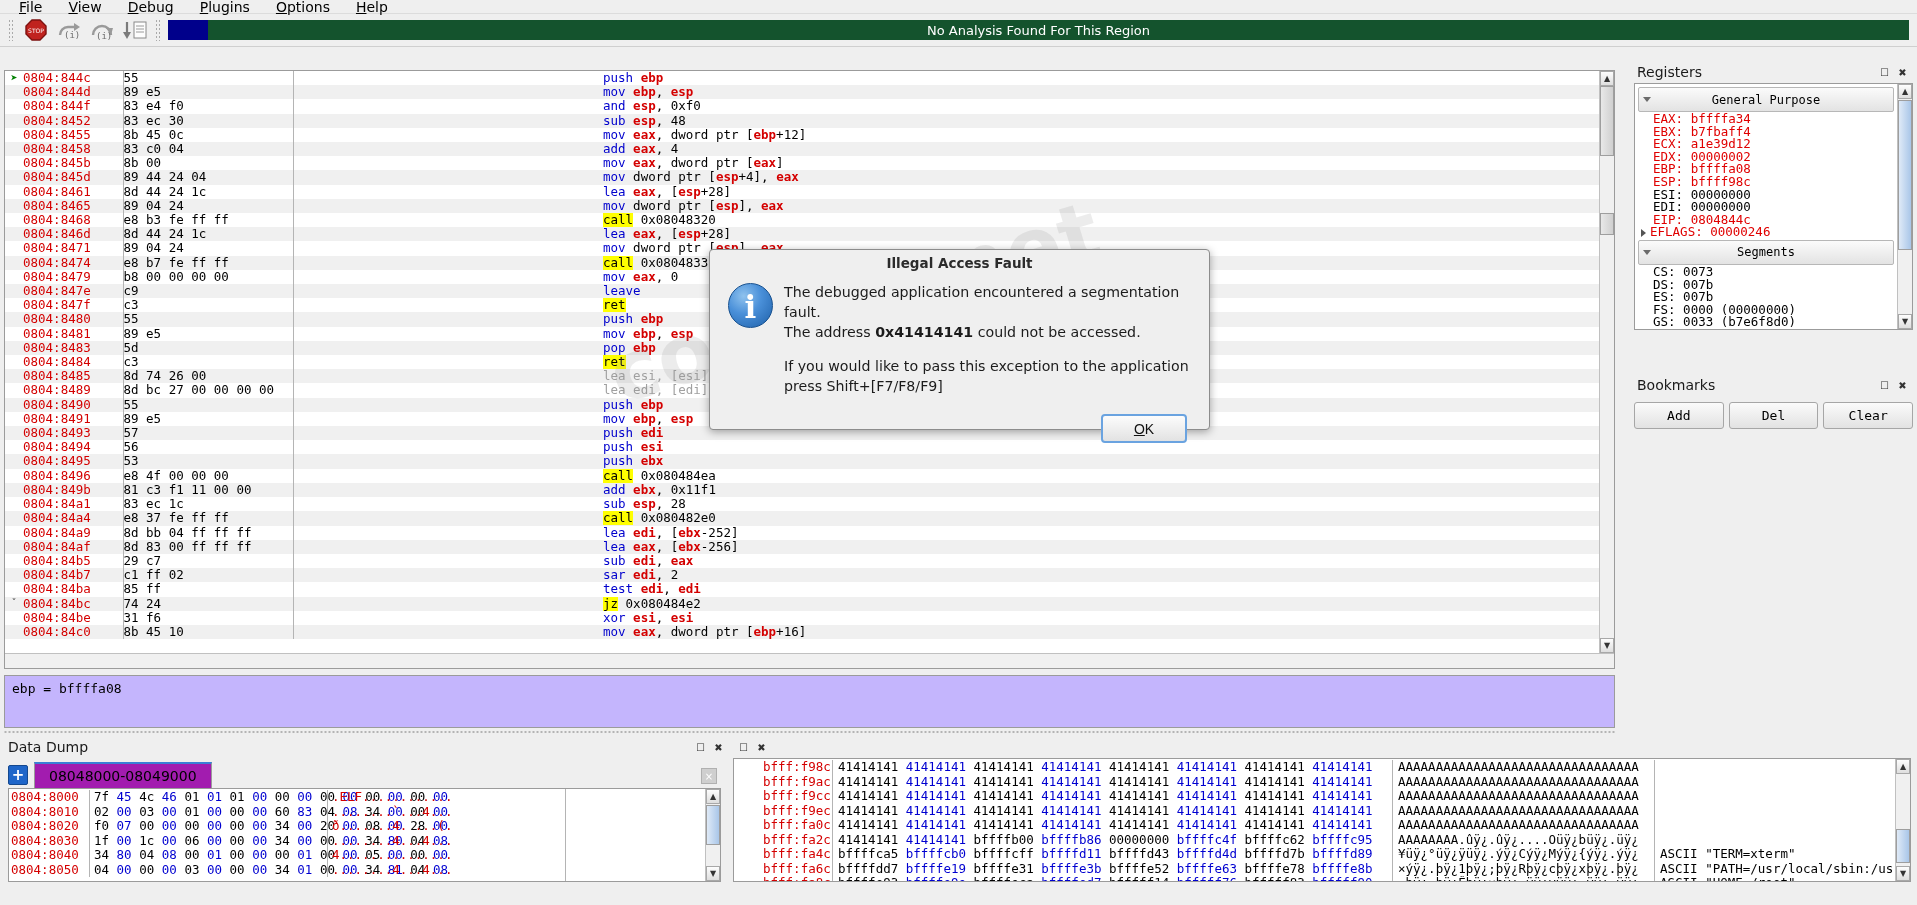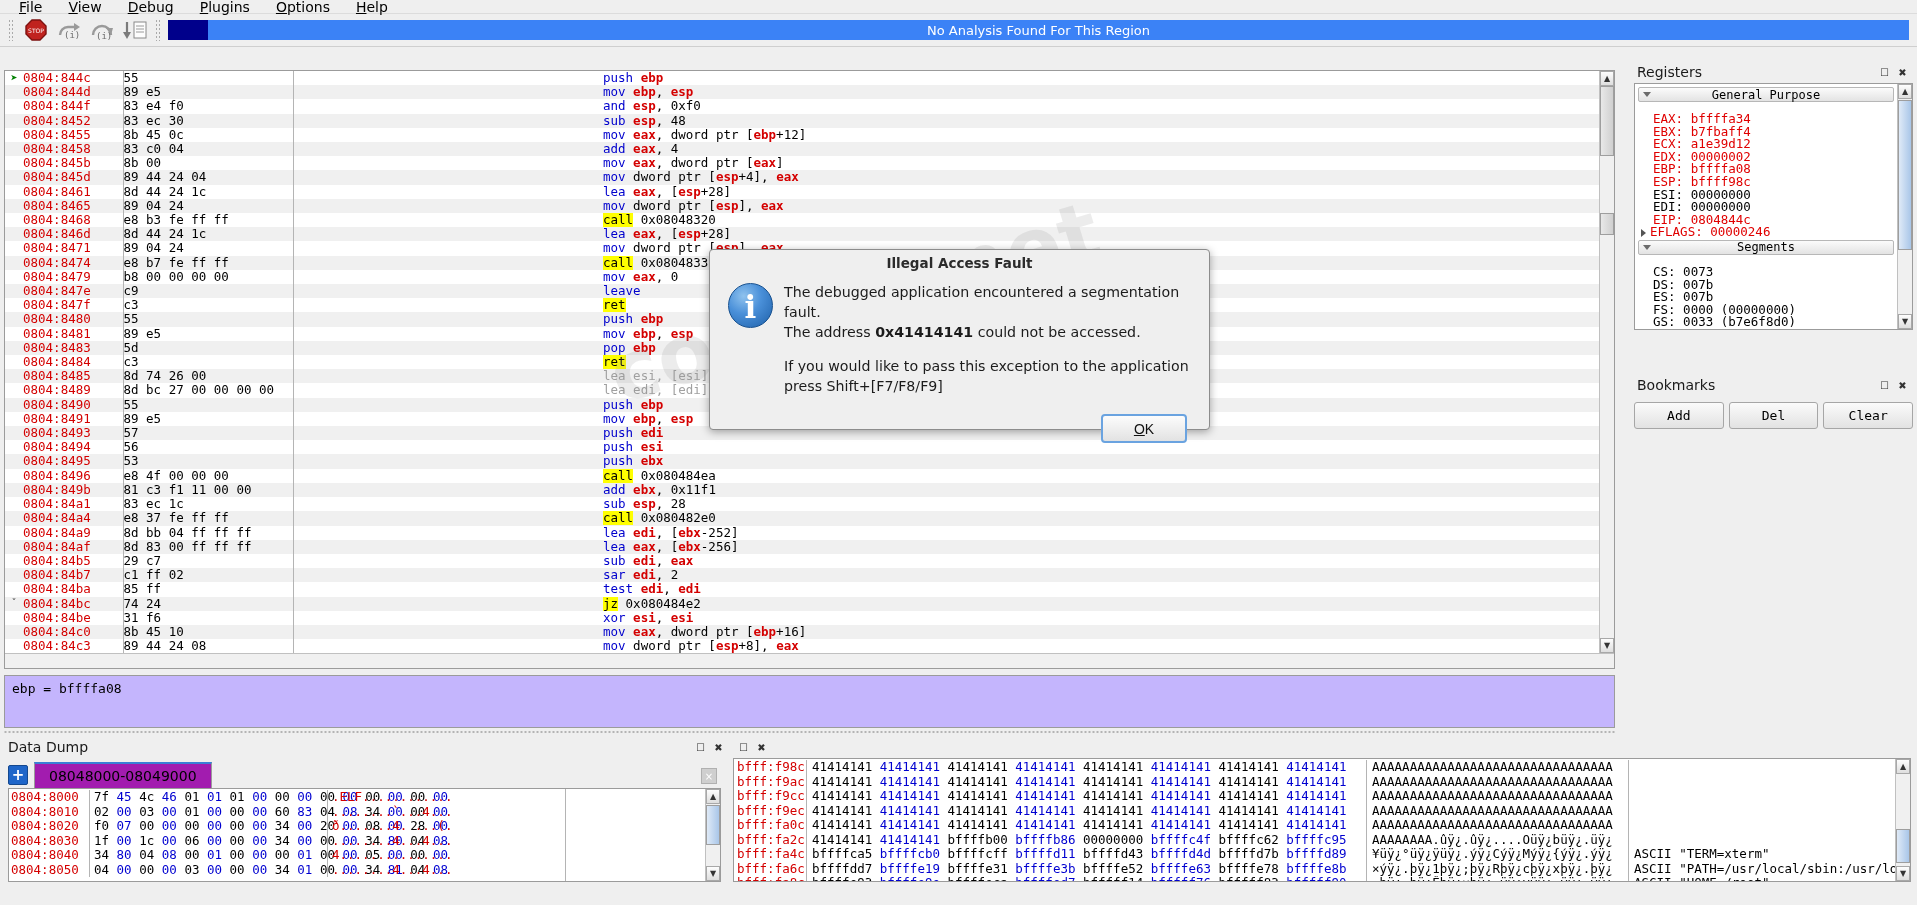--- a/index.html
+++ b/index.html
@@ -29,21 +29,21 @@
   .toolbar {
     height: 33px; display: flex; align-items: center;
     background: #efefef; padding-left: 4px;
     border-bottom: 1px solid #cfcfcf;
   }
   .grip { width: 7px; height: 22px; margin: 0 4px;
     background-image: radial-gradient(circle, #aaa 1px, transparent 1px);
     background-size: 3px 4px; }
   .tbtn { width: 33px; height: 29px; display: flex; align-items: center; justify-content: center; }
   .analysis-bar {
-    flex: 1; height: 20px; background: #3b82f6; color: #fff;
+    flex: 1; height: 20px; background: #14532d; color: #fff;
     display: flex; align-items: center; justify-content: center;
     font-size: 13px; position: relative; margin-right: 8px; margin-left: 2px;
   }
   .analysis-bar .seg-blue { position: absolute; left: 0; top: 0; bottom: 0; width: 40px; background: #00008b; }
   .analysis-bar span.lbl { position: relative; z-index: 2; }
 
   
   .main-wrap { position: absolute; left: 0; top: 61px; right: 0; bottom: 0; }
 
   
@@ -100,21 +100,21 @@
   .dock-title .t { flex: 1; }
   .dock-btn { width: 15px; height: 15px; margin-right: 3px; display: flex; align-items: center;
     justify-content: center; font-size: 10px; color: #333; }
 
   .registers-dock { position: absolute; left: 1634px; top: 0px; width: 279px; height: 310px; }
   .reg-box { position: relative; height: 247px; background: #fff; border: 1px solid #9b9b9b;
     display: flex; }
   .reg-list { flex: 1; font-family: "DejaVu Sans Mono", monospace; font-size: 12.5px;
     padding: 2px 0 0 0; overflow: hidden; }
   .grp-header {
-    margin: 1px 3px 11px 3px; height: 15px;
+    margin: 1px 3px 1px 3px; height: 25px;
     background: linear-gradient(#fbfbfb,#e3e3e3);
     border: 1px solid #b7b7b7; border-radius: 2px;
     display: flex; align-items: center; justify-content: center; position: relative;
     font-family: "DejaVu Sans Mono", monospace; font-size: 12px; color: #000;
   }
   .grp-header .tri { position: absolute; left: 4px; width: 0; height: 0;
     border-left: 4px solid transparent; border-right: 4px solid transparent; border-top: 5px solid #6b6b6b; }
   .reg-row { height: 12.6px; line-height: 12.6px; padding-left: 18px; white-space: nowrap; }
   .reg-row.red { color: #e00000; }
   .reg-row.expandable { padding-left: 6px; }
@@ -162,21 +162,21 @@
   .hexrow .hascii { border-left: 1px solid #b4b4b4; padding-left: 4px; color: #d40000; }
   .hb-b { color: #0000d0; }
   .hb-k { color: #000; }
 
   
   .stack-dock { position: absolute; left: 733px; top: 675px; width: 1180px; height: 228px; }
   .stack-body { margin: 0 2px 0 0; height: 124px; background: #fff; border: 1px solid #9b9b9b;
     display: flex; overflow: hidden; }
   .stacklist { flex: 1; font-family: "DejaVu Sans Mono", monospace; font-size: 12.5px; overflow: hidden; padding-top: 1px;}
   .srow { height: 14.5px; line-height: 14.5px; white-space: nowrap; display: flex; }
-  .srow .saddr { color: #d40000; width: 72px; padding-left: 3px; }
+  .srow .saddr { color: #d40000; width: 72px; padding-left: 3px; margin-left: 26px; }
   .srow .swords { border-left: 1px solid #b4b4b4; padding-left: 5px; width: 560px; }
   .srow .sascii { border-left: 1px solid #b4b4b4; padding-left: 5px; width: 262px; overflow: hidden; }
   .srow .sannot { border-left: 1px solid #b4b4b4; padding-left: 5px; flex: 1; overflow: hidden; }
   .w-k { color: #000; }
   .w-b { color: #0000d0; }
 
   
   .overlay-dialog {
     position: absolute; left: 709px; top: 249px; width: 501px; height: 181px;
     background: #efefef; border: 1px solid #8c8c8c; border-radius: 4px;
@@ -548,27 +548,20 @@
                   <td class="c-bytes">31 f6</td>
                   <td class="c-pad"></td>
                   <td class="c-instr"><span class="mn">xor</span> <span class="reg">esi</span><span class="num">, </span><span class="reg">esi</span></td>
                 </tr>
                 <tr class="alt">
                   <td class="c-marker"></td>
                   <td class="c-addr">0804:84c0</td>
                   <td class="c-bytes">8b 45 10</td>
                   <td class="c-pad"></td>
                   <td class="c-instr"><span class="mn">mov</span> <span class="reg">eax</span><span class="num">, dword ptr [</span><span class="reg">ebp</span><span class="num">+16]</span></td>
-                </tr>
-                <tr>
-                  <td class="c-marker"></td>
-                  <td class="c-addr">0804:84c3</td>
-                  <td class="c-bytes">89 44 24 08</td>
-                  <td class="c-pad"></td>
-                  <td class="c-instr"><span class="mn">mov</span> <span class="num">dword ptr [</span><span class="reg">esp</span><span class="num">+8], </span><span class="reg">eax</span></td>
                 </tr>
               </tbody>
           </table>
         </div>
         <div class="vscroll">
           <div class="arrow">▲</div>
           <div class="thumb" style="top:15px; height:70px;"></div>
           <div class="thumb" style="top:142px; height:22px;"></div>
           <div class="arrow" style="position:absolute;bottom:0;left:0;right:0;">▼</div>
         </div>

